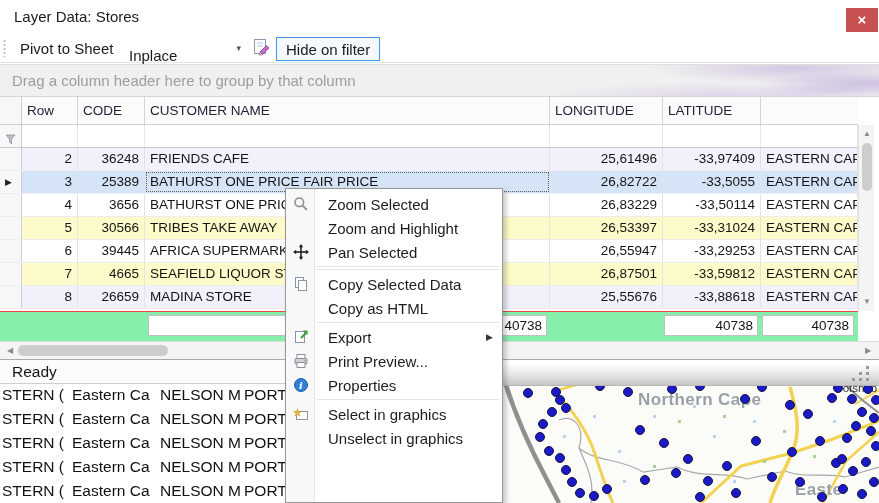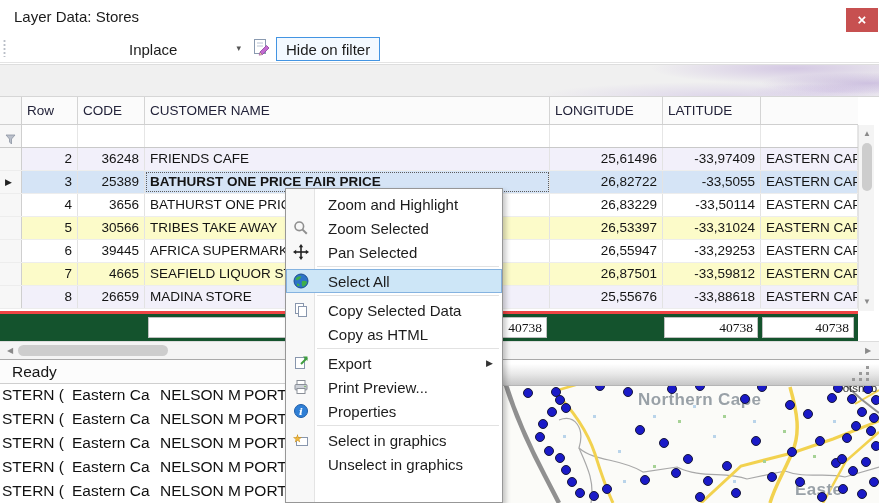--- a/index.html
+++ b/index.html
@@ -15,21 +15,21 @@
              border:none;color:#fff;font-size:15px;font-weight:bold;line-height:24px;text-align:center;
              padding:0;cursor:default;font-family:inherit;}
 
   
   .toolbar{position:absolute;left:0;top:33px;width:879px;height:30px;background:#fff;border-bottom:1px solid #e4e4e4;}
   .tb-grip{position:absolute;left:3px;top:6px;width:3px;height:18px;
            background-image:radial-gradient(circle,#b9bec7 1px,transparent 1.2px);background-size:3px 4px;}
   .tb-pivot{position:absolute;left:14px;top:2px;height:26px;border:none;background:transparent;
             font-size:15px;color:#1b1b1b;padding:0 6px;font-family:inherit;}
   .combo{position:absolute;left:122px;top:3px;width:124px;height:24px;background:#fff;}
-  .combo-val{position:absolute;left:7px;top:2px;line-height:24px;font-size:15px;color:#1b1b1b;}
+  .combo-val{position:absolute;left:7px;top:8px;line-height:24px;font-size:15px;color:#1b1b1b;}
   .combo-arrow{position:absolute;right:5px;top:0;line-height:24px;font-size:9px;color:#555;}
   .tb-iconbtn{position:absolute;left:249px;top:3px;width:24px;height:24px;border:none;background:transparent;padding:2px;}
   .tb-toggle{position:absolute;left:276px;top:4px;height:24px;padding:0 9px;background:#f3f9ff;
              border:1px solid var(--accent);font-size:15px;color:#1b1b1b;font-family:inherit;}
 
   
   .group-panel{position:absolute;left:0;top:64px;width:879px;height:33px;background:#f0f0f0;
                border-top:1px solid #dedede;border-bottom:1px solid #d6d6d6;overflow:hidden;}
   .group-hint{position:absolute;left:12px;top:0;line-height:31px;font-size:15px;color:#9d9d9d;}
   .swirl{position:absolute;right:0;top:0;width:390px;height:33px;
@@ -52,25 +52,25 @@
   .cell{position:absolute;top:0;height:100%;overflow:hidden;white-space:nowrap;}
   .c-ind{left:0;width:22px;background:#f7f7f7;border-right:1px solid #cfcfcf !important;}
   .c-row{left:22px;width:56px;}
   .c-code{left:78px;width:67px;}
   .c-name{left:145px;width:405px;}
   .c-lon{left:550px;width:113px;}
   .c-lat{left:663px;width:98px;}
   .c-prov{left:761px;width:97px;}
   .num{text-align:right;padding-right:5px;}
   .txt{text-align:left;padding-left:5px;}
-  .focus-cell{outline:1px dotted #5c5c5c;outline-offset:-2px;font-weight:bold;}
+  .focus-cell{outline:1px dotted #5c5c5c;outline-offset:-2px;}
   .row-pointer{position:absolute;left:5px;top:0;line-height:22px;font-size:9px;color:#222;}
   .filter-funnel{position:absolute;left:5px;top:6px;}
 
-  .summary-row{position:absolute;left:0;top:311px;width:858px;height:30px;background:#14532d;border-top:3px solid #ef4444;font-family:Liberation Serif, serif;}
+  .summary-row{position:absolute;left:0;top:311px;width:858px;height:30px;background:#86efac;border-top:1px solid #ef4444;}
   .sbox{position:absolute;top:3px;height:21px;background:#fff;border:1px solid #c0c0c0;
         font-size:13.5px;line-height:19px;text-align:right;padding-right:4px;color:#141414;}
   .sbox.s-name{left:148px;width:399px;}
   .sbox.s-lat{left:664px;width:94px;}
   .sbox.s-prov{left:762px;width:92px;}
 
   
   .vscroll{position:absolute;left:858px;top:125px;width:16px;height:186px;background:#f4f4f4;border-left:1px solid #e2e2e2;}
   .vscroll .arr{position:absolute;left:0;width:16px;height:14px;text-align:center;font-size:8px;color:#8a8a8a;line-height:14px;}
   .vs-up{top:2px;} .vs-down{bottom:2px;}
@@ -123,39 +123,41 @@
 
   <div class="titlebar">
     <span class="title">Layer Data: Stores</span>
     <button class="close-btn">
       <span>×</span>
     </button>
   </div>
 
   <div class="toolbar">
     <span class="tb-grip"></span>
+    <button class="tb-pivot">Pivot to Sheet</button>
     <div class="combo">
       <span class="combo-val">Inplace</span>
       <span class="combo-arrow">▾</span>
     </div>
     <button class="tb-iconbtn">
       <span>
         <svg width="19" height="19" viewBox="0 0 19 19">
           <rect x="2.5" y="1.5" width="11" height="14" fill="#fff" stroke="#8a9ab0"></rect>
           <line x1="5" y1="5" x2="11" y2="5" stroke="#b9c4d4"></line>
           <line x1="5" y1="8" x2="11" y2="8" stroke="#b9c4d4"></line>
           <polygon points="8,14 14.5,7.5 17,10 10.5,16.5" fill="#c36bd1" stroke="#8e3f9e" stroke-width="0.8"></polygon>
           <polygon points="8,14 10.5,16.5 7.2,17.2" fill="#f0d8a0" stroke="#8e3f9e" stroke-width="0.6"></polygon>
         </svg>
       </span>
     </button>
     <button class="tb-toggle">Hide on filter</button>
   </div>
 
   <div class="group-panel">
+    <span class="group-hint">Drag a column header here to group by that column</span>
     <div class="swirl"></div>
   </div>
 
   <div class="header-row">
     <div class="cell c-ind"></div>
     <div class="cell c-row txt">Row</div>
     <div class="cell c-code txt">CODE</div>
     <div class="cell c-name txt">CUSTOMER NAME</div>
     <div class="cell c-lon txt">LONGITUDE</div>
     <div class="cell c-lat txt">LATITUDE</div>
@@ -403,59 +405,48 @@
           <i style="left:7px;top:12px"></i>
           <i style="left:14px;top:12px"></i>
       </div>
     </div>
   </div>
 
   <div class="ctx">
     <div class="ctx-gutter"></div>
 
     <div class="mi">
+      <span class="mi-ico">
+        <svg width="16" height="16" viewBox="0 0 16 16">
+          <circle cx="6.3" cy="6.3" r="4.3" fill="none" stroke="#8f8f8f" stroke-width="1.6"></circle>
+          <line x1="9.6" y1="9.6" x2="13.8" y2="13.8" stroke="#8f8f8f" stroke-width="2"></line>
+        </svg>
+      </span>
+      <span class="mi-label">Zoom Selected</span>
+    </div>
+    <div class="mi">
       <span class="mi-ico"></span>
       <span class="mi-label">Zoom and Highlight</span>
-    </div>
-    <div class="mi">
-      <span class="mi-ico">
-        <svg width="16" height="16" viewBox="0 0 16 16">
-          <circle cx="6.3" cy="6.3" r="4.3" fill="none" stroke="#8f8f8f" stroke-width="1.6"></circle>
-          <line x1="9.6" y1="9.6" x2="13.8" y2="13.8" stroke="#8f8f8f" stroke-width="2"></line>
-        </svg>
-      </span>
-      <span class="mi-label">Zoom Selected</span>
     </div>
     <div class="mi">
       <span class="mi-ico">
         <svg width="16" height="16" viewBox="0 0 16 16">
           <line x1="8" y1="2.5" x2="8" y2="13.5" stroke="#222" stroke-width="1.6"></line>
           <line x1="2.5" y1="8" x2="13.5" y2="8" stroke="#222" stroke-width="1.6"></line>
           <polygon points="8,0 5.8,3.2 10.2,3.2" fill="#222"></polygon>
           <polygon points="8,16 5.8,12.8 10.2,12.8" fill="#222"></polygon>
           <polygon points="0,8 3.2,5.8 3.2,10.2" fill="#222"></polygon>
           <polygon points="16,8 12.8,5.8 12.8,10.2" fill="#222"></polygon>
         </svg>
       </span>
       <span class="mi-label">Pan Selected</span>
     </div>
 
     <div class="msep"></div>
 
-    <div class="mi hl">
-      <span class="mi-ico">
-        <svg width="16" height="16" viewBox="0 0 16 16">
-          <circle cx="8" cy="8" r="7" fill="#2c72c8" stroke="#1b4f91" stroke-width="1"></circle>
-          <path d="M2.5,5.5 Q5,2.5 8.5,3.5 Q7.5,6.5 4,7.5 Q2.8,7 2.5,5.5 Z" fill="#3fae4a"></path>
-          <path d="M9,8 Q12.5,7 14.2,9 Q13,13 9.5,13.8 Q8,11 9,8 Z" fill="#3fae4a"></path>
-          <path d="M4,10.5 Q6,10 6.8,12.2 Q5.5,13.5 4.2,12.8 Q3.8,11.5 4,10.5 Z" fill="#3fae4a"></path>
-        </svg>
-      </span>
-      <span class="mi-label">Select All</span>
-    </div>
 
     <div class="msep"></div>
 
     <div class="mi">
       <span class="mi-ico">
         <svg width="16" height="16" viewBox="0 0 16 16">
           <rect x="2.5" y="1.5" width="8" height="10" fill="#fff" stroke="#8896ad"></rect>
           <rect x="5.5" y="4.5" width="8" height="10" fill="#fff" stroke="#8896ad"></rect>
         </svg>
       </span>

